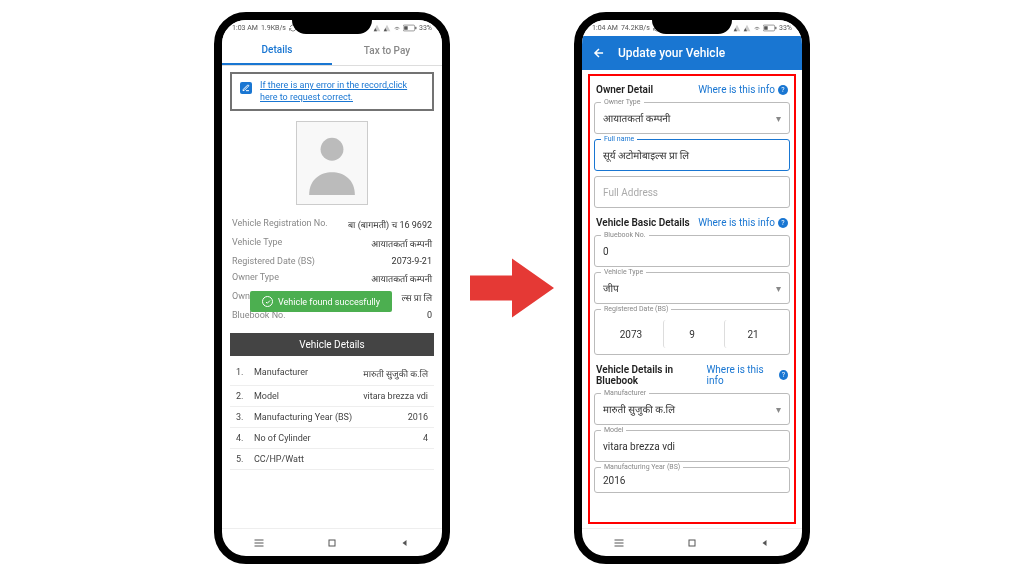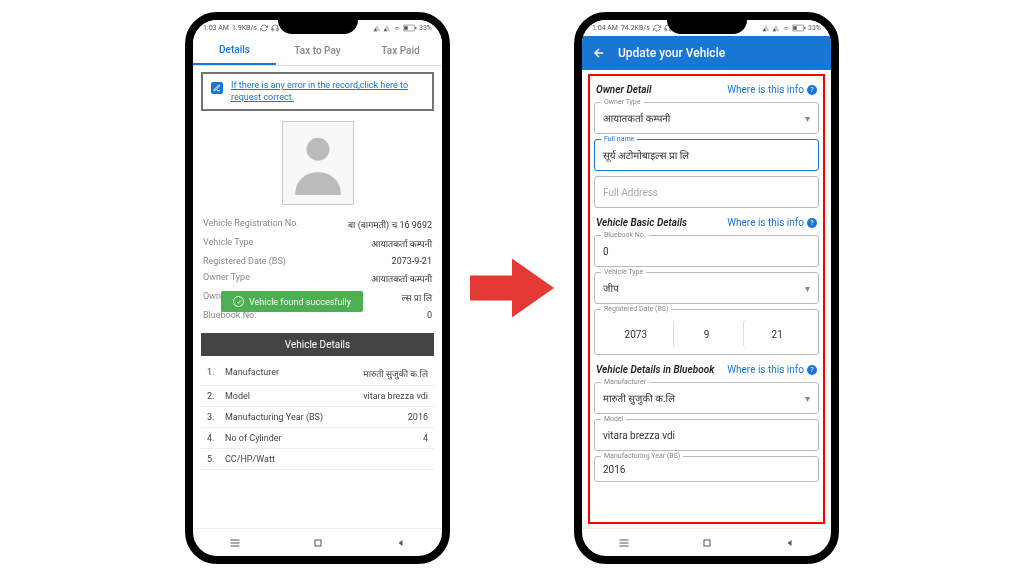--- a/index.html
+++ b/index.html
@@ -7,21 +7,21 @@
     background: #fff;
     font-family: -apple-system, Roboto, Arial, sans-serif;
     display: flex;
     align-items: center;
     justify-content: center;
     gap: 20px;
     width: 1024px;
     height: 576px;
   }
   .phone {
-    width: 265px;
+    width: 236px;
     height: 552px;
     border: 8px solid #000;
     border-radius: 32px;
     background: #fff;
     position: relative;
     overflow: hidden;
     display: flex;
     flex-direction: column;
   }
   .notch {
@@ -167,21 +167,21 @@
   .nav-icon { width: 12px; height: 12px; color: #555; }
 
   
   .section-head {
     display: flex;
     justify-content: space-between;
     align-items: center;
     font-size: 10px;
     padding: 4px 2px 2px 2px;
   }
-  .section-head .tt { font-weight: 600; color: #222; font-style: italic; }
+  .section-head .tt { font-weight: 600; color: #222; }
   .section-head .lk { color: #1976d2; display: flex; align-items: center; gap: 3px; }
   .qmark {
     width: 10px; height: 10px;
     border-radius: 50%;
     background: #1976d2;
     color: #fff;
     font-size: 7px;
     display: flex; align-items: center; justify-content: center;
   }
   .field {
@@ -277,21 +277,20 @@
           <rect x="0" y="1" width="20" height="10" rx="2" fill="none" stroke="#555"></rect>
           <rect x="2" y="3" width="6" height="6" fill="#555"></rect>
           <rect x="21" y="4" width="2" height="4" fill="#555"></rect>
         </svg>
       <span>33%</span>
     </div>
   </div>
   <div class="tabs">
     <div class="tab active">Details</div>
     <div class="tab">Tax to Pay</div>
-    <div class="tab">Tax Paid</div>
   </div>
   <div class="content">
     <div class="error-box">
       <div class="check-icon">
         <svg viewBox="0 0 24 24" width="8" height="8" fill="none" stroke="#fff" stroke-width="3">
             <path d="M12 20h9M16.5 3.5a2.121 2.121 0 013 3L7 19l-4 1 1-4L16.5 3.5z"></path>
           </svg>
       </div>
       <span class="link-text">If there is any error in the record,click here to request correct.</span>
     </div>

